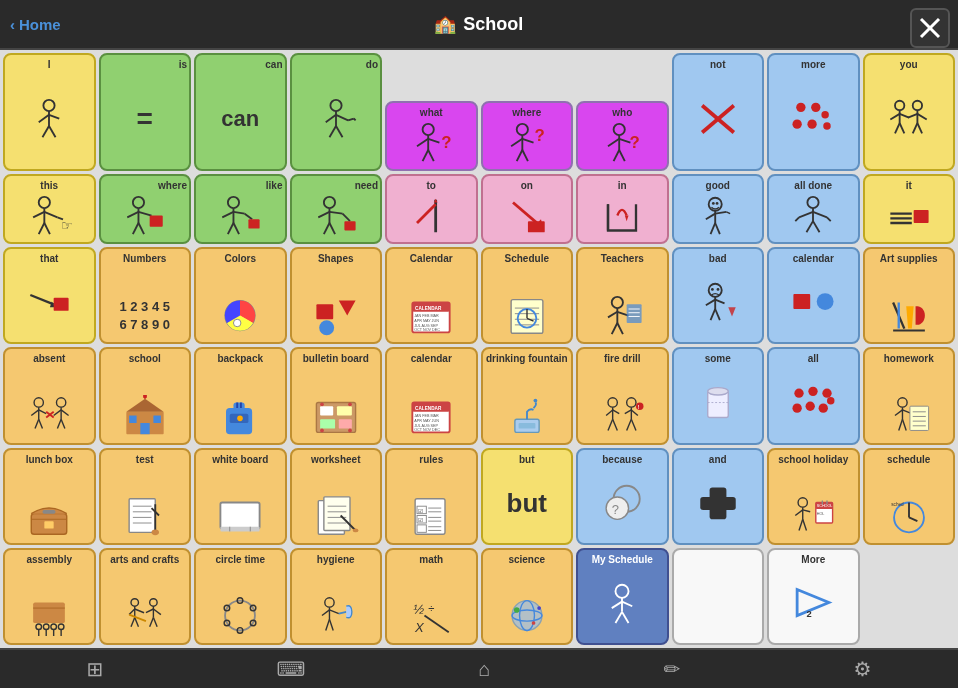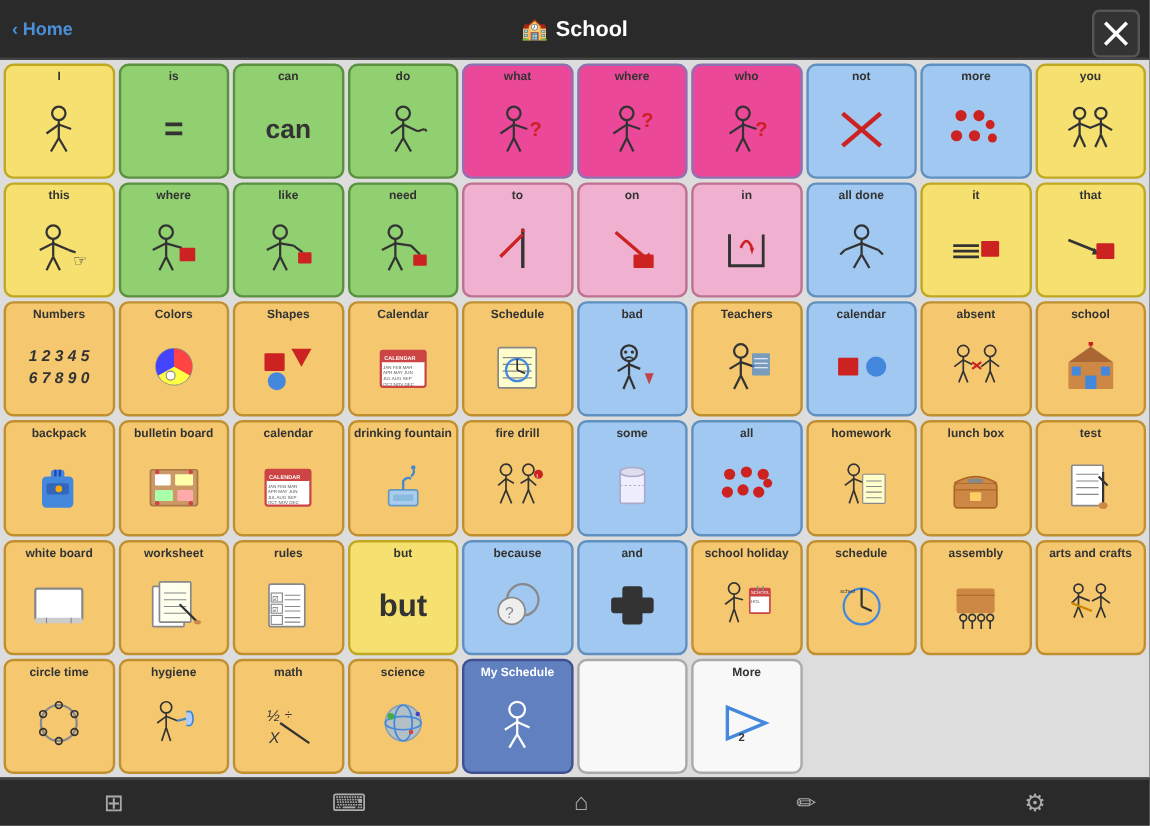--- a/index.html
+++ b/index.html
@@ -76,26 +76,26 @@
       flex-direction: column;
       align-items: center;
       justify-content: space-between;
       padding: 4px 2px 2px;
       cursor: pointer;
       position: relative;
       overflow: hidden;
       min-height: 0;
     }
 
-    .cell.green { background: #90d070; border-color: #5a9040; }
+    .cell.green { background: #90d070; border-color: #5a9040; align-items: flex-end; }
     .cell.yellow { background: #f5e070; border-color: #c0a820; }
-    .cell.purple { background: #ec4899; border-color: #9070b0; }
+    .cell.purple { background: #d946ef; border-color: #9070b0; margin-top: 48px; }
     .cell.pink { background: #f0b0d0; border-color: #c07090; }
     .cell.blue { background: #a0c8f0; border-color: #6090c0; }
-    .cell.orange { background: #f5c870; border-color: #c09030; }
+    .cell.orange { background: #f5c870; border-color: #c09030; gap: 27px; }
     .cell.white-bg { background: #f8f8f8; border-color: #aaa; }
     .cell.dark-blue { background: #6080c0; border-color: #405090; }
 
     .cell-label {
       font-size: 10px;
       font-weight: bold;
       color: #333;
       text-align: center;
       line-height: 1.1;
       word-break: break-word;
@@ -391,20 +391,37 @@
     <div class="cell-icon">
       <svg viewBox="0 0 50 45" xmlns="http://www.w3.org/2000/svg">
         <path d="M10,10 L10,38 L40,38 L40,10" fill="none" stroke="#333" stroke-width="2.5"></path>
         <line x1="10" y1="10" x2="10" y2="38" stroke="#333" stroke-width="2.5"></line>
         <path d="M20,22 Q25,10 30,22" fill="none" stroke="#cc2222" stroke-width="2.5"></path>
         <polygon points="28,22 32,22 30,28" fill="#cc2222"></polygon>
       </svg>
     </div>
   </div>
 
+  <div class="cell blue">
+    <div class="cell-label">good</div>
+    <div class="cell-icon">
+      <svg viewBox="0 0 50 45" xmlns="http://www.w3.org/2000/svg">
+        <circle cx="22" cy="10" r="7" fill="none" stroke="#333" stroke-width="2"></circle>
+        <circle cx="20" cy="9" r="1.5" fill="#333"></circle>
+        <circle cx="24" cy="9" r="1.5" fill="#333"></circle>
+        <path d="M18,13 Q22,17 26,13" fill="none" stroke="#333" stroke-width="1.5"></path>
+        <line x1="22" y1="17" x2="22" y2="30" stroke="#333" stroke-width="2"></line>
+        <line x1="22" y1="20" x2="12" y2="26" stroke="#333" stroke-width="2"></line>
+        <line x1="22" y1="20" x2="34" y2="18" stroke="#333" stroke-width="2"></line>
+        <line x1="34" y1="18" x2="38" y2="20" stroke="#333" stroke-width="1.5"></line>
+        <line x1="22" y1="30" x2="17" y2="42" stroke="#333" stroke-width="2"></line>
+        <line x1="22" y1="30" x2="27" y2="42" stroke="#333" stroke-width="2"></line>
+      </svg>
+    </div>
+  </div>
 
   <div class="cell blue">
     <div class="cell-label">all done</div>
     <div class="cell-icon">
       <svg viewBox="0 0 50 45" xmlns="http://www.w3.org/2000/svg">
         <circle cx="25" cy="8" r="6" fill="none" stroke="#333" stroke-width="2"></circle>
         <line x1="25" y1="14" x2="25" y2="28" stroke="#333" stroke-width="2"></line>
         <line x1="25" y1="18" x2="10" y2="24" stroke="#333" stroke-width="2"></line>
         <line x1="25" y1="18" x2="40" y2="24" stroke="#333" stroke-width="2"></line>
         <line x1="25" y1="28" x2="18" y2="40" stroke="#333" stroke-width="2"></line>
@@ -434,21 +451,21 @@
         <line x1="5" y1="15" x2="30" y2="25" stroke="#333" stroke-width="2.5"></line>
         <polygon points="28,22 32,28 26,28" fill="#333"></polygon>
         <rect x="30" y="18" width="16" height="14" fill="#cc2222" rx="1"></rect>
       </svg>
     </div>
   </div>
 
   <div class="cell orange">
     <div class="cell-label">Numbers</div>
     <div class="cell-icon">
-      <div style="font-size:13px;font-weight:bold;color:#333;text-align:right;line-height:1.4;font-style:italic;">
+      <div style="font-size:13px;font-weight:bold;color:#333;text-align:right;line-height:1.4;">
         1 2 3 4 5<br>6 7 8 9 0
       </div>
     </div>
   </div>
 
   <div class="cell orange">
     <div class="cell-label">Colors</div>
     <div class="cell-icon">
       <svg viewBox="0 0 50 45" xmlns="http://www.w3.org/2000/svg">
         <circle cx="25" cy="22" r="16" fill="none" stroke="#888" stroke-width="1.5"></circle>
@@ -491,20 +508,38 @@
     <div class="cell-icon">
       <svg viewBox="0 0 50 45" xmlns="http://www.w3.org/2000/svg">
         <rect x="8" y="5" width="34" height="36" fill="#ffffcc" stroke="#888" stroke-width="1.5" rx="2"></rect>
         <line x1="12" y1="14" x2="38" y2="14" stroke="#888" stroke-width="1"></line>
         <line x1="12" y1="20" x2="38" y2="20" stroke="#888" stroke-width="1"></line>
         <line x1="12" y1="26" x2="38" y2="26" stroke="#888" stroke-width="1"></line>
         <line x1="12" y1="32" x2="38" y2="32" stroke="#888" stroke-width="1"></line>
         <circle cx="25" cy="25" r="10" fill="none" stroke="#4488dd" stroke-width="2"></circle>
         <line x1="25" y1="15" x2="25" y2="25" stroke="#333" stroke-width="1.5"></line>
         <line x1="25" y1="25" x2="32" y2="28" stroke="#333" stroke-width="1.5"></line>
+      </svg>
+    </div>
+  </div>
+
+  <div class="cell orange">
+    <div class="cell-label">Teachers</div>
+    <div class="cell-icon">
+      <svg viewBox="0 0 50 45" xmlns="http://www.w3.org/2000/svg">
+        <circle cx="20" cy="8" r="6" fill="none" stroke="#333" stroke-width="2"></circle>
+        <line x1="20" y1="14" x2="20" y2="30" stroke="#333" stroke-width="2"></line>
+        <line x1="20" y1="18" x2="10" y2="24" stroke="#333" stroke-width="2"></line>
+        <line x1="20" y1="18" x2="32" y2="22" stroke="#333" stroke-width="2"></line>
+        <line x1="20" y1="30" x2="14" y2="42" stroke="#333" stroke-width="2"></line>
+        <line x1="20" y1="30" x2="26" y2="42" stroke="#333" stroke-width="2"></line>
+        <rect x="30" y="10" width="16" height="20" fill="#4488dd" rx="1" opacity="0.7"></rect>
+        <line x1="32" y1="15" x2="44" y2="15" stroke="white" stroke-width="1"></line>
+        <line x1="32" y1="19" x2="44" y2="19" stroke="white" stroke-width="1"></line>
+        <line x1="32" y1="23" x2="44" y2="23" stroke="white" stroke-width="1"></line>
       </svg>
     </div>
   </div>
 
   <div class="cell blue">
     <div class="cell-label">bad</div>
     <div class="cell-icon">
       <svg viewBox="0 0 50 45" xmlns="http://www.w3.org/2000/svg">
         <circle cx="22" cy="10" r="7" fill="none" stroke="#333" stroke-width="2"></circle>
         <circle cx="19" cy="9" r="1.5" fill="#333"></circle>
@@ -513,48 +548,42 @@
         <line x1="22" y1="17" x2="22" y2="30" stroke="#333" stroke-width="2"></line>
         <line x1="22" y1="20" x2="12" y2="26" stroke="#333" stroke-width="2"></line>
         <line x1="22" y1="20" x2="32" y2="24" stroke="#333" stroke-width="2"></line>
         <line x1="22" y1="30" x2="17" y2="42" stroke="#333" stroke-width="2"></line>
         <line x1="22" y1="30" x2="27" y2="42" stroke="#333" stroke-width="2"></line>
         <polygon points="36,28 44,28 40,38" fill="#cc2222" opacity="0.8"></polygon>
       </svg>
     </div>
   </div>
 
-  <div class="cell orange">
-    <div class="cell-label">Teachers</div>
-    <div class="cell-icon">
-      <svg viewBox="0 0 50 45" xmlns="http://www.w3.org/2000/svg">
-        <circle cx="20" cy="8" r="6" fill="none" stroke="#333" stroke-width="2"></circle>
-        <line x1="20" y1="14" x2="20" y2="30" stroke="#333" stroke-width="2"></line>
-        <line x1="20" y1="18" x2="10" y2="24" stroke="#333" stroke-width="2"></line>
-        <line x1="20" y1="18" x2="32" y2="22" stroke="#333" stroke-width="2"></line>
-        <line x1="20" y1="30" x2="14" y2="42" stroke="#333" stroke-width="2"></line>
-        <line x1="20" y1="30" x2="26" y2="42" stroke="#333" stroke-width="2"></line>
-        <rect x="30" y="10" width="16" height="20" fill="#4488dd" rx="1" opacity="0.7"></rect>
-        <line x1="32" y1="15" x2="44" y2="15" stroke="white" stroke-width="1"></line>
-        <line x1="32" y1="19" x2="44" y2="19" stroke="white" stroke-width="1"></line>
-        <line x1="32" y1="23" x2="44" y2="23" stroke="white" stroke-width="1"></line>
-      </svg>
-    </div>
-  </div>
-
   <div class="cell blue">
     <div class="cell-label">calendar</div>
     <div class="cell-icon">
       <svg viewBox="0 0 50 45" xmlns="http://www.w3.org/2000/svg">
         <rect x="4" y="14" width="18" height="16" fill="#cc2222" rx="1"></rect>
         <circle cx="38" cy="22" r="9" fill="#4488dd"></circle>
       </svg>
     </div>
   </div>
 
+  <div class="cell orange">
+    <div class="cell-label">Art supplies</div>
+    <div class="cell-icon">
+      <svg viewBox="0 0 50 45" xmlns="http://www.w3.org/2000/svg">
+        <line x1="8" y1="8" x2="20" y2="36" stroke="#333" stroke-width="2.5"></line>
+        <line x1="14" y1="8" x2="14" y2="36" stroke="#4488dd" stroke-width="2.5"></line>
+        <path d="M22,12 L30,12 L28,36 L24,36 Z" fill="#ffaa00"></path>
+        <path d="M34,12 C38,12 42,16 42,22 C42,28 38,32 34,32 L32,32 L32,12 Z" fill="#cc2222"></path>
+        <line x1="8" y1="38" x2="42" y2="38" stroke="#333" stroke-width="2"></line>
+      </svg>
+    </div>
+  </div>
 
   <div class="cell orange">
     <div class="cell-label">absent</div>
     <div class="cell-icon">
       <svg viewBox="0 0 50 45" xmlns="http://www.w3.org/2000/svg">
         <circle cx="14" cy="8" r="5" fill="none" stroke="#333" stroke-width="1.5"></circle>
         <line x1="14" y1="13" x2="14" y2="26" stroke="#333" stroke-width="1.5"></line>
         <line x1="14" y1="16" x2="6" y2="22" stroke="#333" stroke-width="1.5"></line>
         <line x1="14" y1="16" x2="22" y2="20" stroke="#333" stroke-width="1.5"></line>
         <line x1="14" y1="26" x2="10" y2="36" stroke="#333" stroke-width="1.5"></line>

